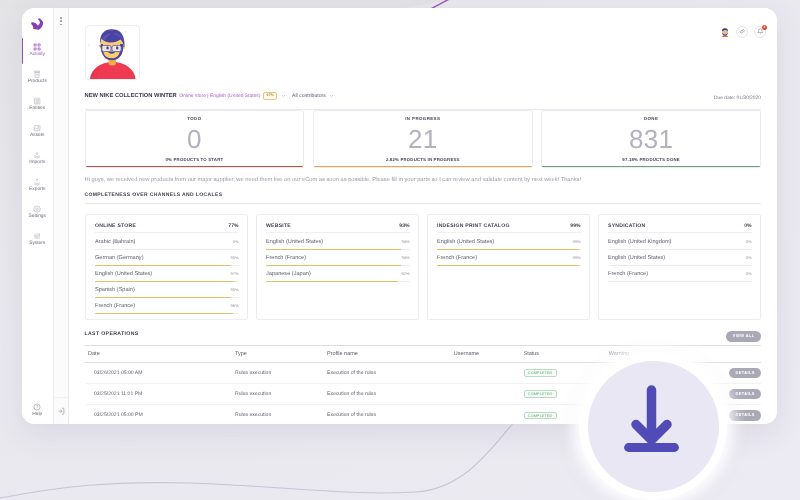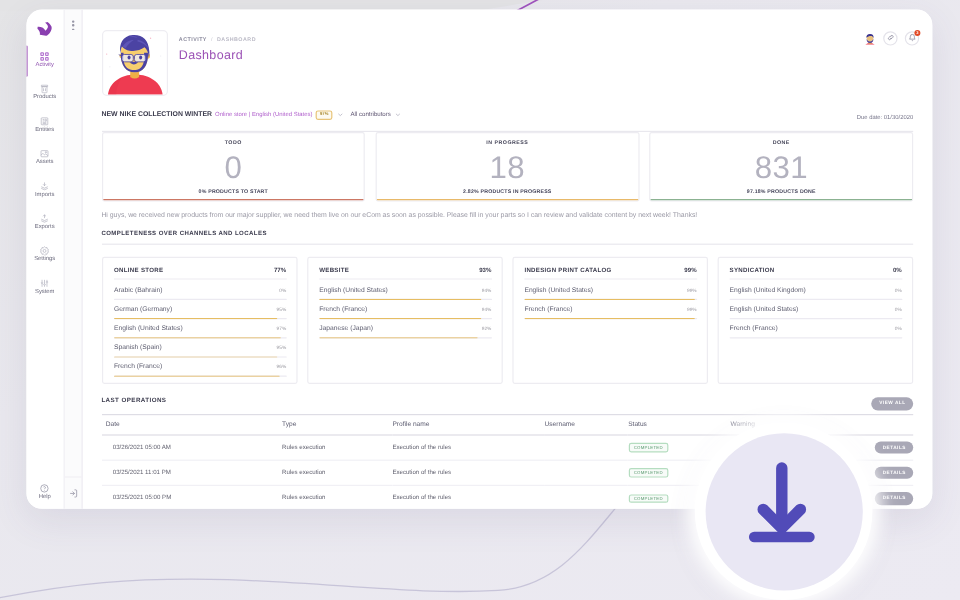--- a/index.html
+++ b/index.html
@@ -266,28 +266,20 @@
             <rect x="29" y="36.6" width="17.8" height="11.6" rx="3.6" fill="#eceefb" fill-opacity=".8" stroke="#4b43a3" stroke-width="1.3"></rect>
             <rect x="48.6" y="36.6" width="17.8" height="11.6" rx="3.6" fill="#eceefb" fill-opacity=".8" stroke="#4b43a3" stroke-width="1.3"></rect>
             <path d="M46.6 40.4 h2.2" stroke="#4b43a3" stroke-width="1.3" fill="none"></path>
             <path d="M29 39.6 L24 36.8" stroke="#4b43a3" stroke-width="1.2" fill="none"></path>
             <path d="M66.4 39.6 L70.4 38.6" stroke="#4b43a3" stroke-width="1.2" fill="none"></path>
           </g>
           <ellipse cx="40.2" cy="41.4" rx="2.4" ry="3" fill="#4b43a3"></ellipse>
           <ellipse cx="58.4" cy="41.4" rx="2.4" ry="3" fill="#4b43a3"></ellipse>
         </svg>
       </div>
-      <div class="titleblock">
-        <div class="crumb">
-          <span>ACTIVITY</span>
-          <span class="sep">/</span>
-          <span class="cur">DASHBOARD</span>
-        </div>
-        <div class="ptitle">Dashboard</div>
-      </div>
       <div class="topicons">
         <div class="miniav">
           <svg viewBox="0 0 40 45">
             <path d="M2 45 C3 36 10 31 20 31 C30 31 37 36 38 45 Z" fill="#ee3b51"></path>
             <path d="M15 24 h10 v9 q-5 4 -10 0 z" fill="#ddA04c"></path>
             <path d="M9 15 C9 7 13 3 20 3 C27 3 31 7 31 16 C31 24 27 30 20 30 C13 30 9 24 9 15 Z" fill="#e8c07e"></path>
             <path d="M9 17 C8 25 12 31 20 31 C28 31 32 25 31 17 C29 23 26 26 20 26 C14 26 11 23 9 17 Z" fill="#4b43a3"></path>
             <path d="M8 14 C7 5 12 1 20 1 C29 1 33 6 32 15 C30 10 27 8 23 8 C17 8 12 10 8 14 Z" fill="#3b3590"></path>
           </svg>
         </div>
@@ -323,21 +315,21 @@
 
     <div class="kpis">
         <div class="kpi">
           <div class="k-t">TODO</div>
           <div class="k-n">0</div>
           <div class="k-s">0% PRODUCTS TO START</div>
           <div class="k-bar" style="background:#c0563f"></div>
         </div>
         <div class="kpi">
           <div class="k-t">IN PROGRESS</div>
-          <div class="k-n">18</div>
+          <div class="k-n">21</div>
           <div class="k-s">2.82% PRODUCTS IN PROGRESS</div>
           <div class="k-bar" style="background:#e3a845"></div>
         </div>
         <div class="kpi">
           <div class="k-t">DONE</div>
           <div class="k-n">831</div>
           <div class="k-s">97.18% PRODUCTS DONE</div>
           <div class="k-bar" style="background:#6fa077"></div>
         </div>
       </div>

